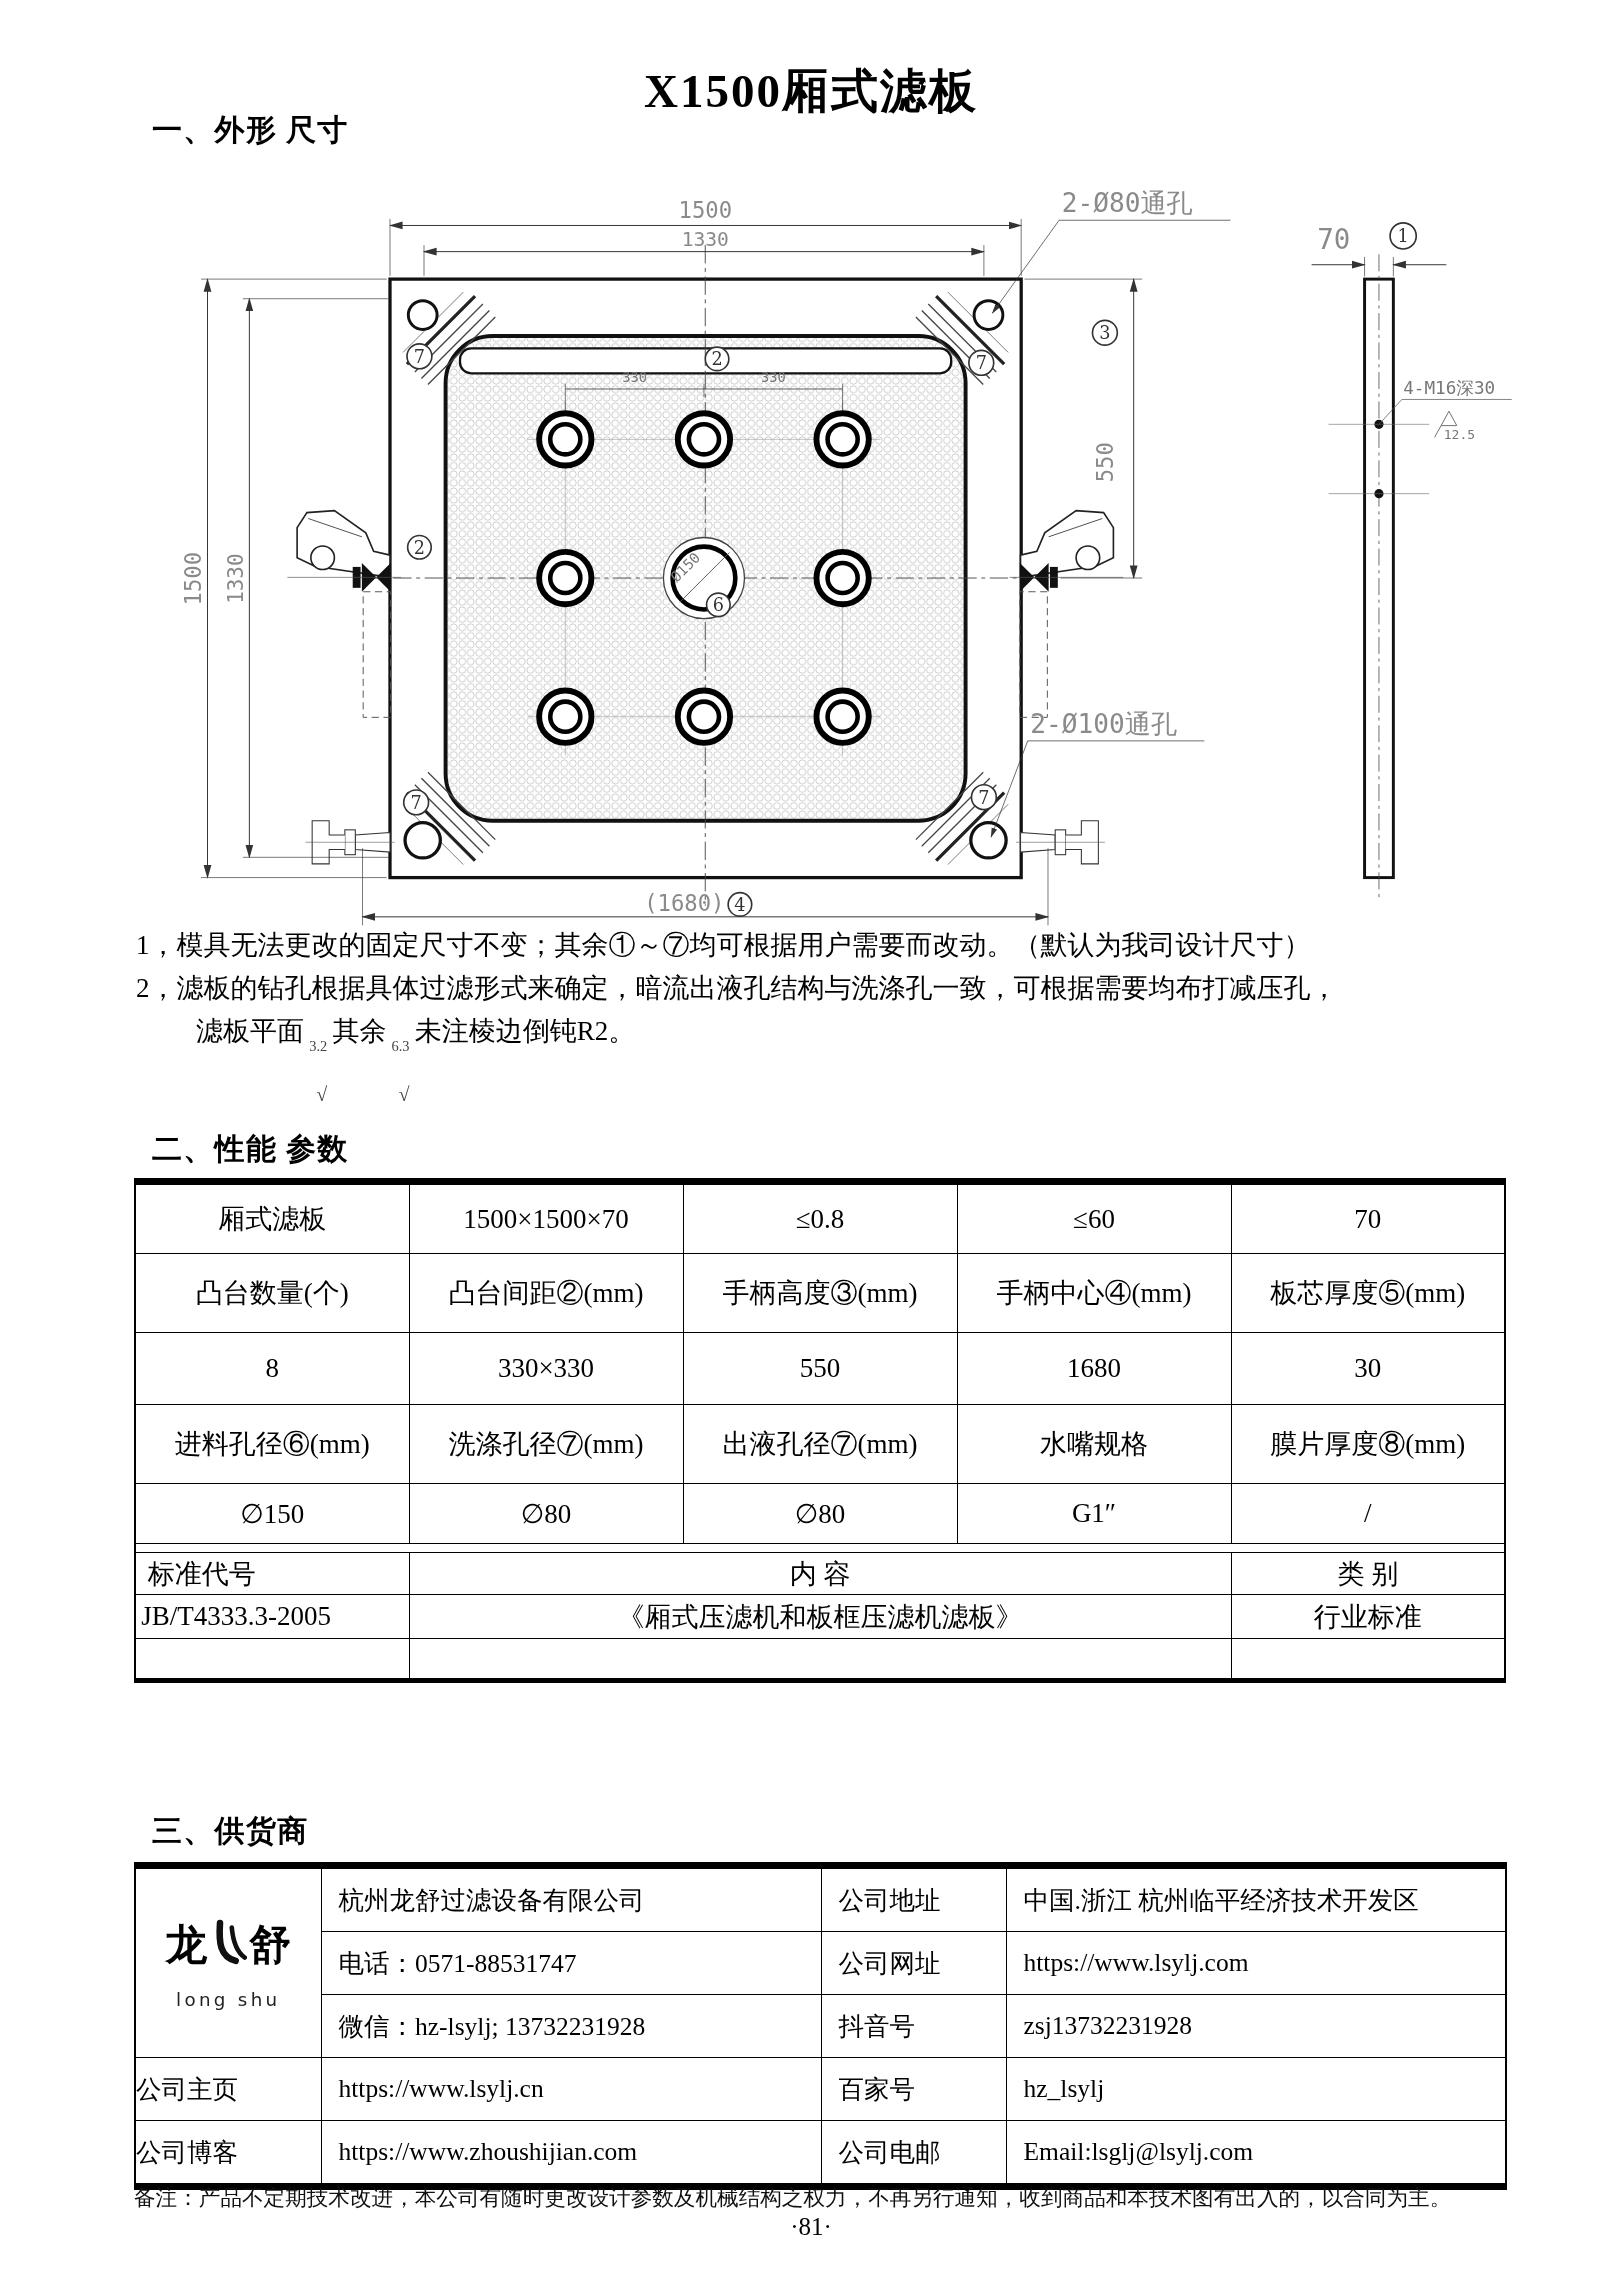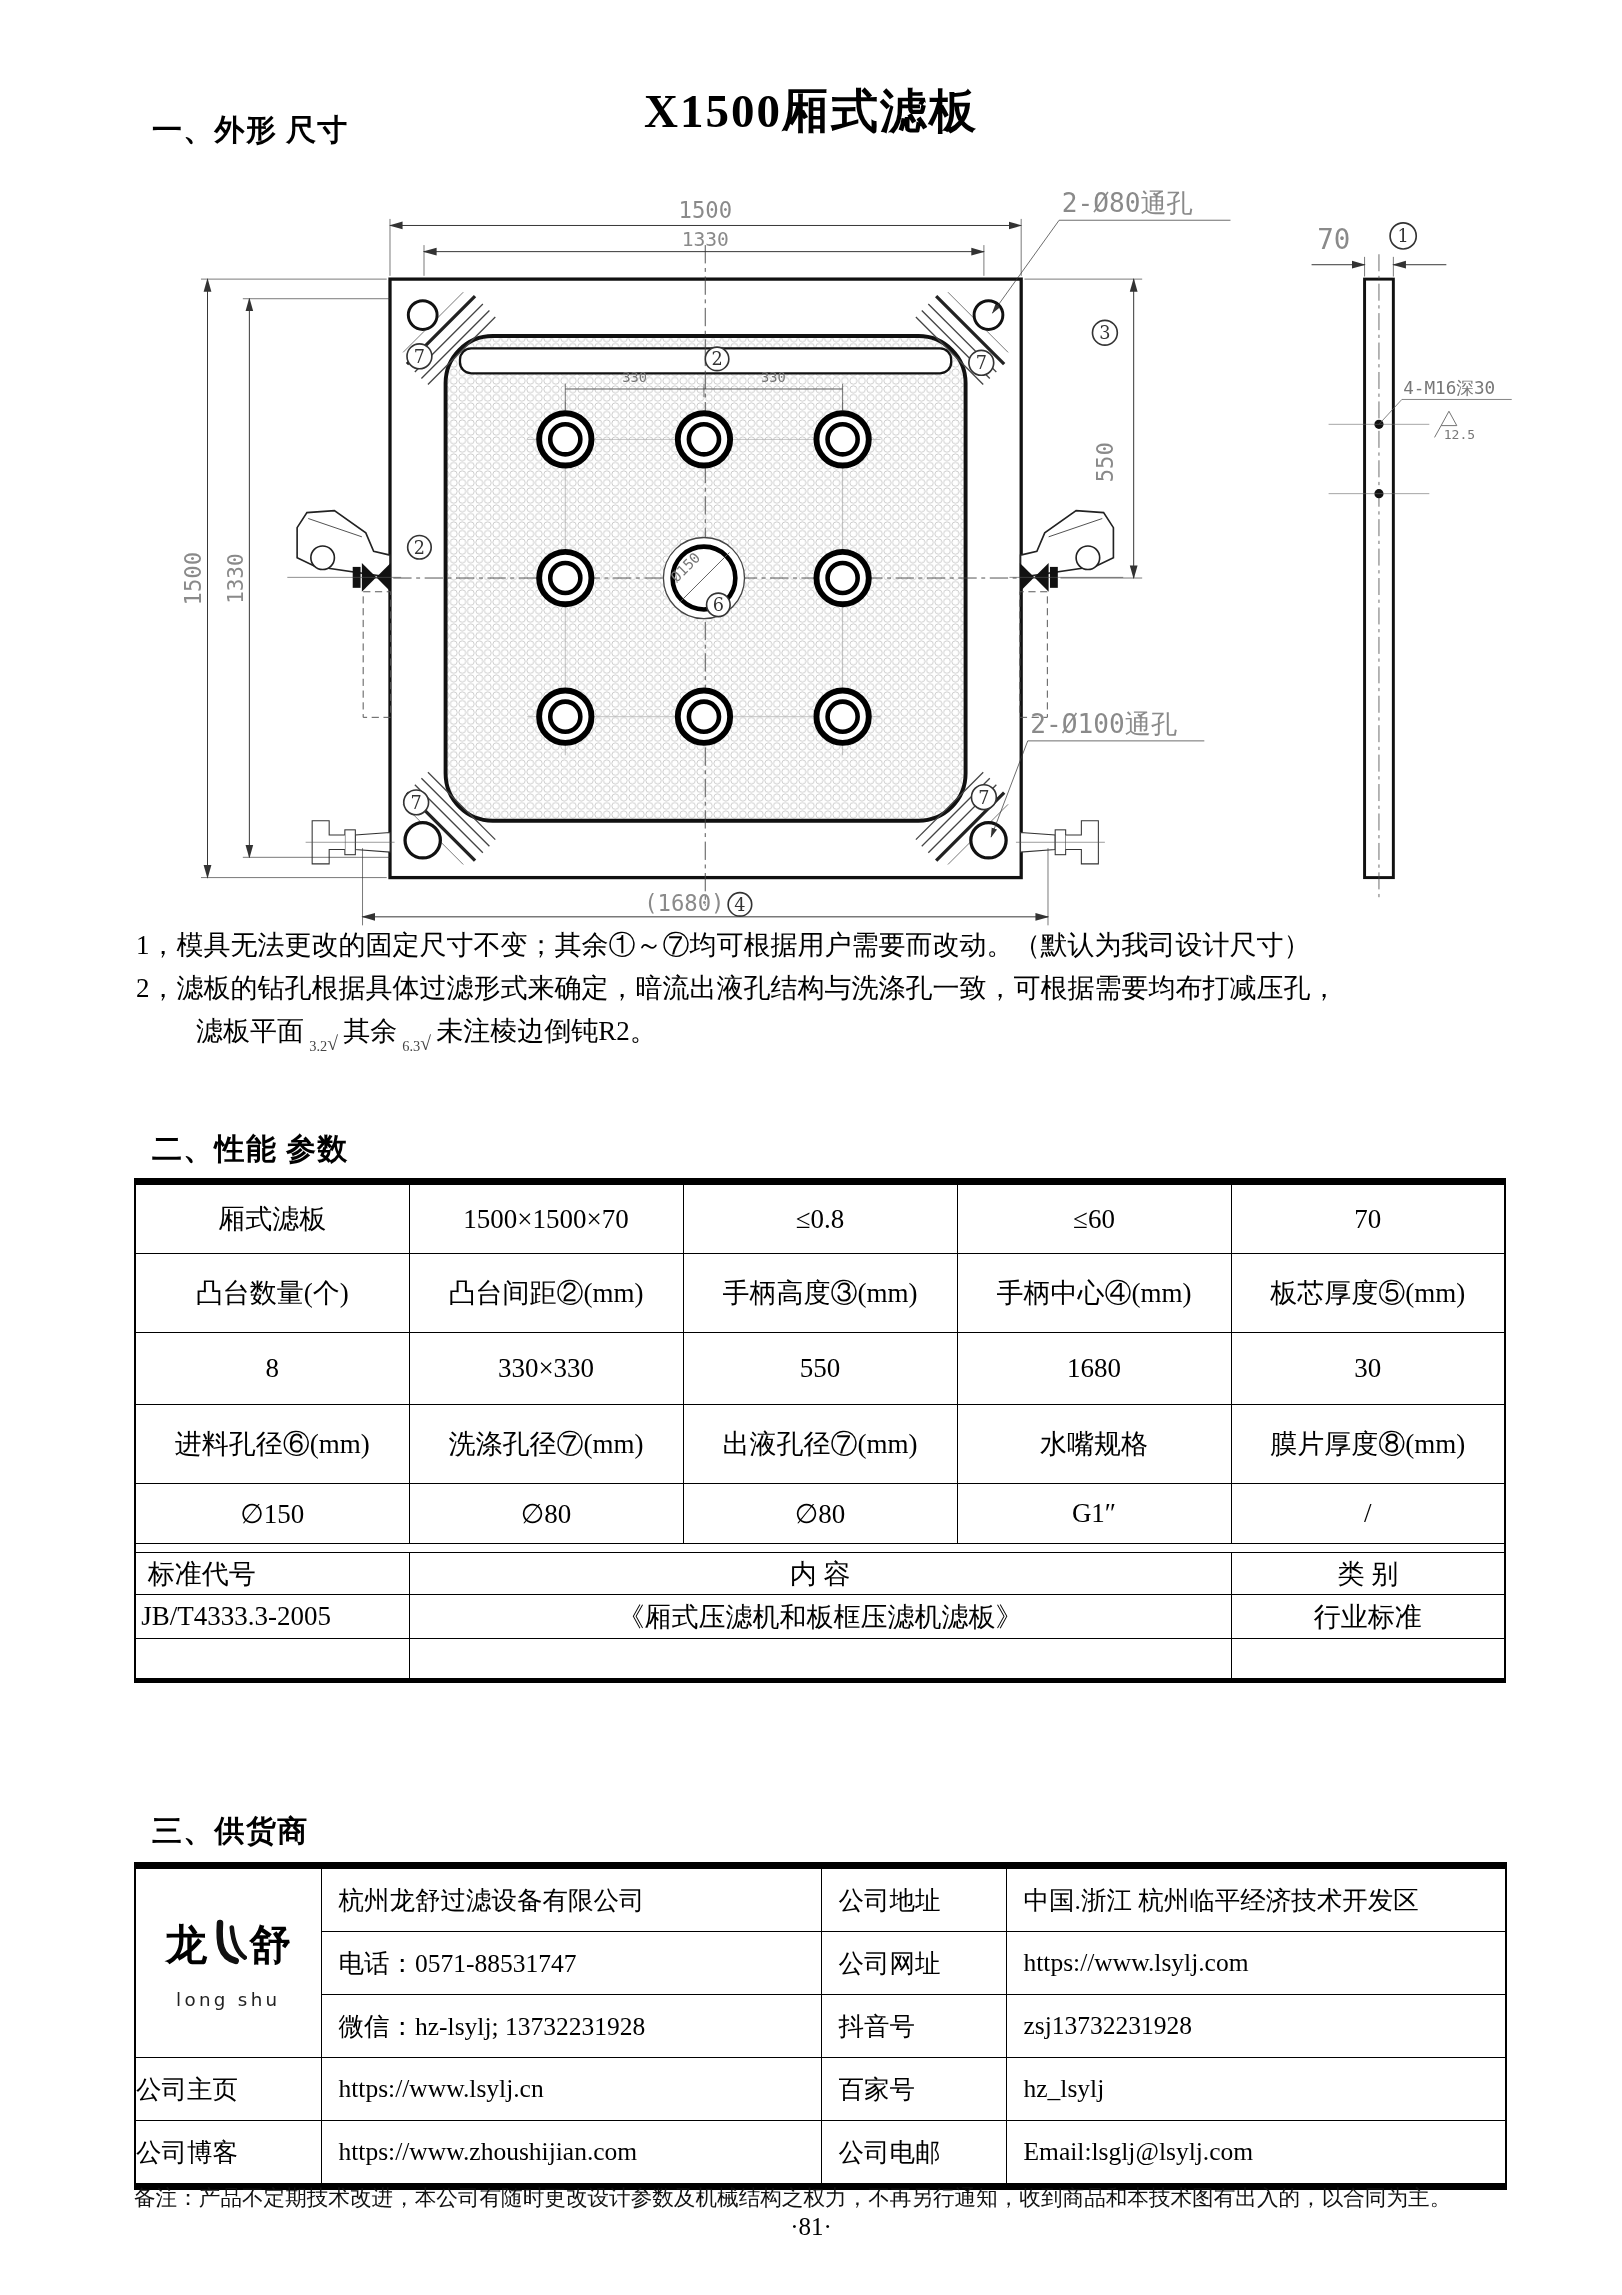--- a/index.html
+++ b/index.html
@@ -1,35 +1,35 @@
 <!DOCTYPE html>
 <html style="font-size:10.5px"><head>
 <meta charset="utf-8">
 <style>
   html,body{margin:0;padding:0;background:#888;}
   .page{position:relative;width:1622px;height:2295px;background:#ffffff;overflow:hidden;
         font-family:"Liberation Serif","DejaVu Serif",serif;color:#000;}
-  .title{position:absolute;top:80px;left:0;width:100%;text-align:center;
+  .title{position:absolute;top:60px;left:0;width:100%;text-align:center;
          font-size:47px;font-weight:700;letter-spacing:2px;}
   .sec-heading{position:absolute;left:152px;font-size:30px;font-weight:700;letter-spacing:1.3px;}
   #sec1{top:110px;}
   #sec2{top:1129px;}
   #sec3{top:1811px;}
 
   
   .drawing{position:absolute;left:92px;top:181px;}
   .cad{font-family:"DejaVu Sans Mono",monospace;fill:#8a8a8a;}
   .cadsm{font-family:"DejaVu Sans Mono",monospace;fill:#777;}
   .badge-t{font-family:"DejaVu Serif",serif;fill:#333;font-size:27px;}
 
   
   .notes{position:absolute;left:136px;top:924px;width:1400px;font-size:27px;line-height:43px;}
   .note-indent{padding-left:60px;}
-  .rough{display:inline-flex;flex-direction:row;align-items:center;line-height:1;
-         vertical-align:-10.5px;margin:0 5.2px;color:#444;}
+  .rough{display:inline-flex;flex-direction:column;align-items:flex-end;line-height:1;
+         vertical-align:-10.5px;margin:0 5.2px;color:#444;gap:37px;}
   .rough-val{font-size:14.4px;}
   .rough-mark{font-size:19.6px;margin-top:-4.6px;}
 
   
   table{border-collapse:collapse;table-layout:fixed;background:#fff;}
   #perf-table{position:absolute;left:134px;top:1178px;width:1371px;
               border:2px solid #000;border-top:7.2px solid #000;border-bottom:5.9px solid #000;}
   #perf-table td{border:1.3px solid #000;text-align:center;vertical-align:middle;
                  font-size:27px;padding:0;overflow:hidden;}
   tr.h120{height:79px;} tr.h110{height:72px;} tr.h92{height:60px;margin-top:33px;}

